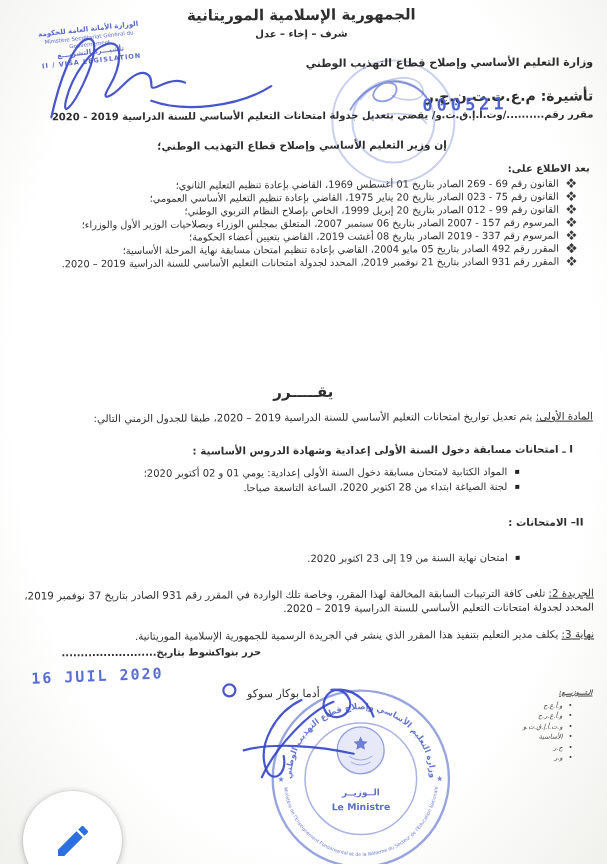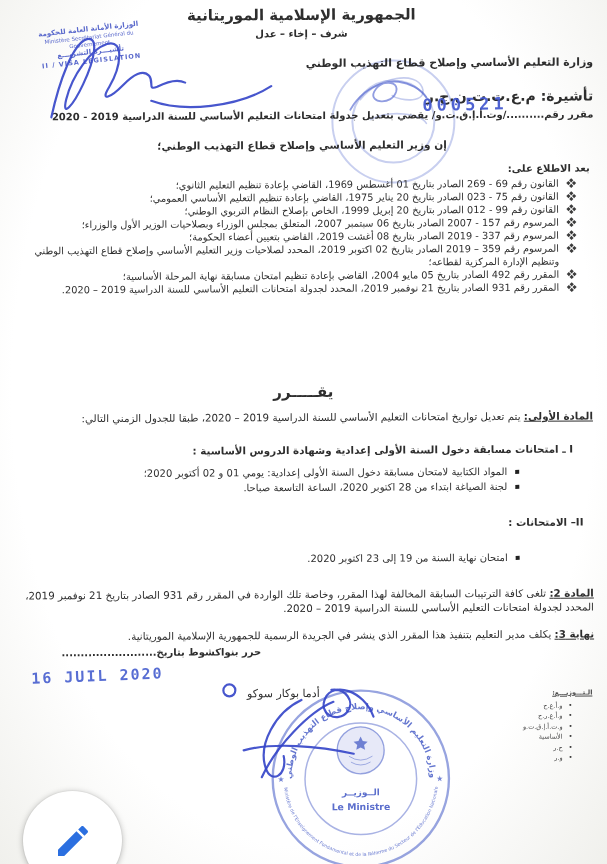--- a/index.html
+++ b/index.html
@@ -50,40 +50,40 @@
   .a1{top:411px;}
   .s1h{top:444px;right:34px;left:12px;font-weight:bold;font-size:10.3px;text-align:right;z-index:2;}
   .s-items{left:20px;font-size:10px;line-height:14.5px;text-align:right;margin:0;padding:0;z-index:2;}
   .s-items li{position:relative;padding-right:12px;list-style:none;}
   .sq{position:absolute;right:0;top:5px;width:4px;height:4px;background:#222;}
   .s1i{top:466px;right:88px;}
   .s2h{top:517px;right:24px;left:12px;font-weight:bold;font-size:10.3px;text-align:right;z-index:2;}
   .s2i{top:552px;right:88px;}
   .a2{top:588px;}
   .a3{top:629px;}
-  .lbl{font-weight:bold;text-decoration:underline;}
+  .lbl{font-weight:normal;text-decoration:underline;}
   .issued{top:646px;left:22px;width:238px;font-size:10px;font-weight:bold;text-align:right;z-index:2;}
   .date-stamp{top:666px;left:30px;font-family:"DejaVu Sans Mono",monospace;font-size:15px;
     font-weight:bold;color:#3c55cc;letter-spacing:2px;transform:rotate(-2deg);opacity:.85;z-index:3;}
   .signer{top:687px;left:212px;width:140px;text-align:center;font-size:11px;font-weight:normal;z-index:2;}
   
   .round-stamp{left:266px;top:686px;width:186px;height:186px;z-index:1;opacity:.9;}
   .st-ring{fill:none;stroke:rgba(64,86,196,.6);stroke-width:2.4;}
   .st-ring.thin{stroke-width:1.5;stroke:rgba(64,86,196,.5);}
   .st-emblem{fill:rgba(64,86,196,.14);stroke:rgba(64,86,196,.6);stroke-width:1.4;}
   .st-emb-line{fill:none;stroke:rgba(64,86,196,.5);stroke-width:1;}
   .st-star{fill:rgba(64,86,196,.8);}
   .st-ar{fill:rgba(64,86,196,.9);font-weight:bold;}
   .st-fr{fill:rgba(64,86,196,.85);}
   .st-c-ar{fill:rgba(64,86,196,.95);font-size:9px;font-weight:bold;}
   .st-c-fr{fill:rgba(64,86,196,.95);font-size:9.5px;font-weight:bold;}
   .st-sep{fill:rgba(64,86,196,.8);font-size:8px;}
   
   .dist{top:689px;right:10px;width:140px;direction:rtl;text-align:right;font-size:6.5px;
-    color:#4a4a4a;line-height:10.5px;z-index:2;}
+    color:#4a4a4a;line-height:10.5px;z-index:2;font-style:italic;}
   .dist-title{font-weight:bold;text-decoration:underline;padding-left:6px;margin-right:6px;}
   .dist ul{margin:2px 0 0;padding:0;list-style:none;}
   .dist li{position:relative;padding-right:36px;}
   .dot{position:absolute;right:26px;top:0;font-size:7px;color:#333;}
   
   .fab{position:absolute;left:23px;top:791px;width:99px;height:99px;border-radius:50%;background:#fff;
     box-shadow:0 1px 6px rgba(0,0,0,.28), 0 0 0 1px rgba(0,0,0,.03);
     display:flex;align-items:center;justify-content:center;z-index:10;border:none;cursor:pointer;}
   .fab svg{width:40px;height:40px;}
 </style>
@@ -151,21 +151,21 @@
           <i></i>
           <i></i>
           <i></i>
           <i></i>
         </span><span>المرسوم رقم 337 - 2019 الصادر بتاريخ 08 أغشت 2019، القاضي بتعيين أعضاء الحكومة؛</span></li>
     <li><span class="clover">
           <i></i>
           <i></i>
           <i></i>
           <i></i>
-        </span><span>المرسوم رقم 359 – 2019 الصادر بتاريخ 02 اكتوبر 2019، المحدد لصلاحيات وزير التعليم الأساسي وإصلاح قطاع التهذيب الوطني وتنظيم الإدارة المركزية لقطاعه؛</span></li>
+        </span></li>
     <li><span class="clover">
           <i></i>
           <i></i>
           <i></i>
           <i></i>
         </span><span>المقرر رقم 492 الصادر بتاريخ 05 مايو 2004، القاضي بإعادة تنظيم امتحان مسابقة نهاية المرحلة الأساسية؛</span></li>
     <li><span class="clover">
           <i></i>
           <i></i>
           <i></i>
@@ -184,21 +184,21 @@
     <li><span class="sq"></span><span>المواد الكتابية لامتحان مسابقة دخول السنة الأولى إعدادية: يومي 01 و 02 أكتوبر 2020؛</span></li>
     <li><span class="sq"></span><span>لجنة الصياغة ابتداء من 28 اكتوبر 2020، الساعة التاسعة صباحا.</span></li>
   </ul>
 
   <div class="abs s2h rtl">II– الامتحانات :</div>
   <ul class="abs s-items s2i rtl">
     <li><span class="sq"></span><span>امتحان نهاية السنة من 19 إلى 23 اكتوبر 2020.</span></li>
   </ul>
 
   <div class="abs article a2 rtl">
-    <span class="lbl">المادة 2:</span><span> تلغى كافة الترتيبات السابقة المخالفة لهذا المقرر، وخاصة تلك الواردة في المقرر رقم 931 الصادر بتاريخ 21 نوفمبر 2019، المحدد لجدولة امتحانات التعليم الأساسي للسنة الدراسية 2019 – 2020.</span>
+    <span class="lbl">الجريدة 2:</span><span> تلغى كافة الترتيبات السابقة المخالفة لهذا المقرر، وخاصة تلك الواردة في المقرر رقم 931 الصادر بتاريخ 37 نوفمبر 2019، المحدد لجدولة امتحانات التعليم الأساسي للسنة الدراسية 2019 – 2020.</span>
   </div>
   <div class="abs article a3 rtl">
     <span class="lbl">نهاية 3:</span><span> يكلف مدير التعليم بتنفيذ هذا المقرر الذي ينشر في الجريدة الرسمية للجمهورية الإسلامية الموريتانية.</span>
   </div>
 
   <div class="abs issued rtl">حرر بنواكشوط بتاريخ.........................</div>
   <div class="abs date-stamp">16 JUIL 2020</div>
   <div class="abs signer rtl">أدما بوكار سوكو</div>
 
   <svg class="abs round-stamp" viewBox="0 0 190 190">

